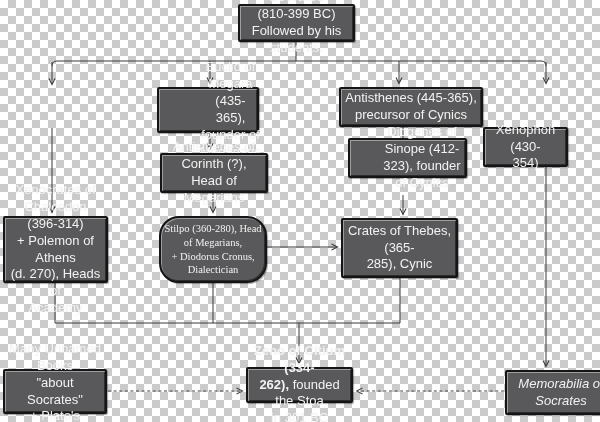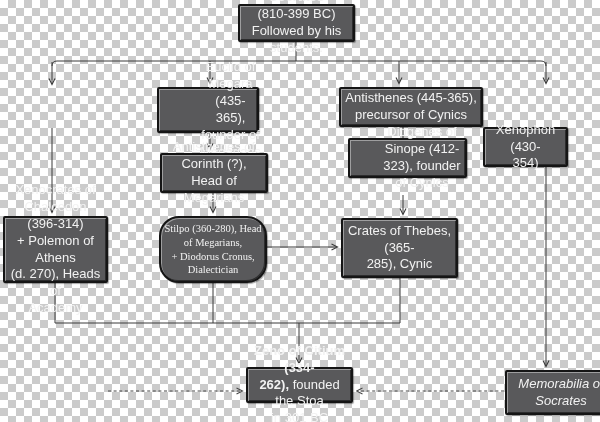--- a/index.html
+++ b/index.html
@@ -120,20 +120,27 @@
     <span class="pre">Stilpo (360-280), Head
 of Megarians,
 + Diodorus Cronus,
 Dialectician</span>
   </div>
   <div class="node" style="left:341px; top:218px; width:117px; height:60px;">
     <span class="pre">Crates of Thebes, (365-
 285), Cynic</span>
   </div>
 
+  <div class="node" style="left:3px; top:369px; width:104px; height:45px;">
+    <div>
+      <span>Many Unnamed Books</span><br>
+      <span>"about Socrates"</span><br>
+      <span>+ Plato's </span><span class="ital">Republic</span>
+    </div>
+  </div>
   <div class="node" style="left:246px; top:367px; width:107px; height:36px;">
     <div><b class="pre" style="display:inline">Zeno of Citium (334-
 262),</b><span class="pre" style="display:inline"> founded the Stoa
 in 301 BC</span></div>
   </div>
   <div class="node ital" style="left:505px; top:370px; width:112px; height:45px;">
     <span class="pre">Memorabilia of
 Socrates</span>
   </div>
 

